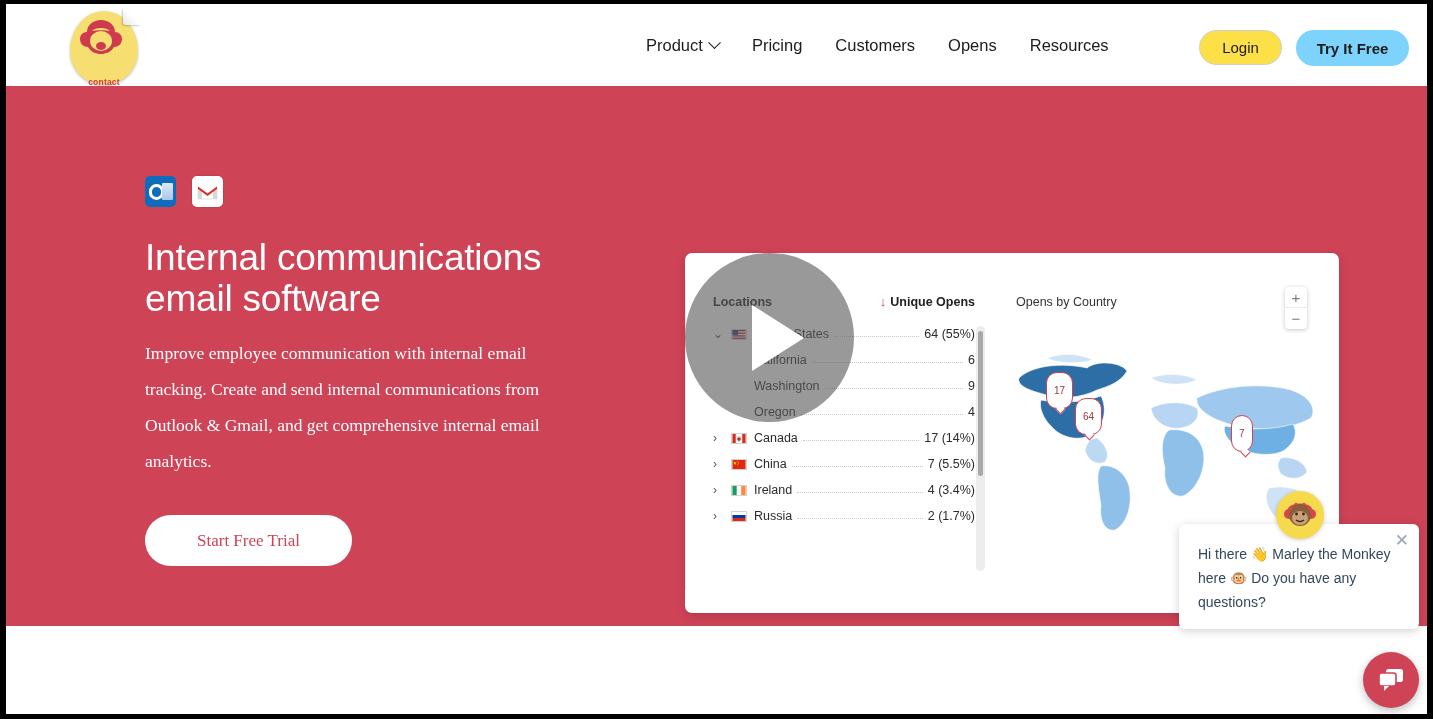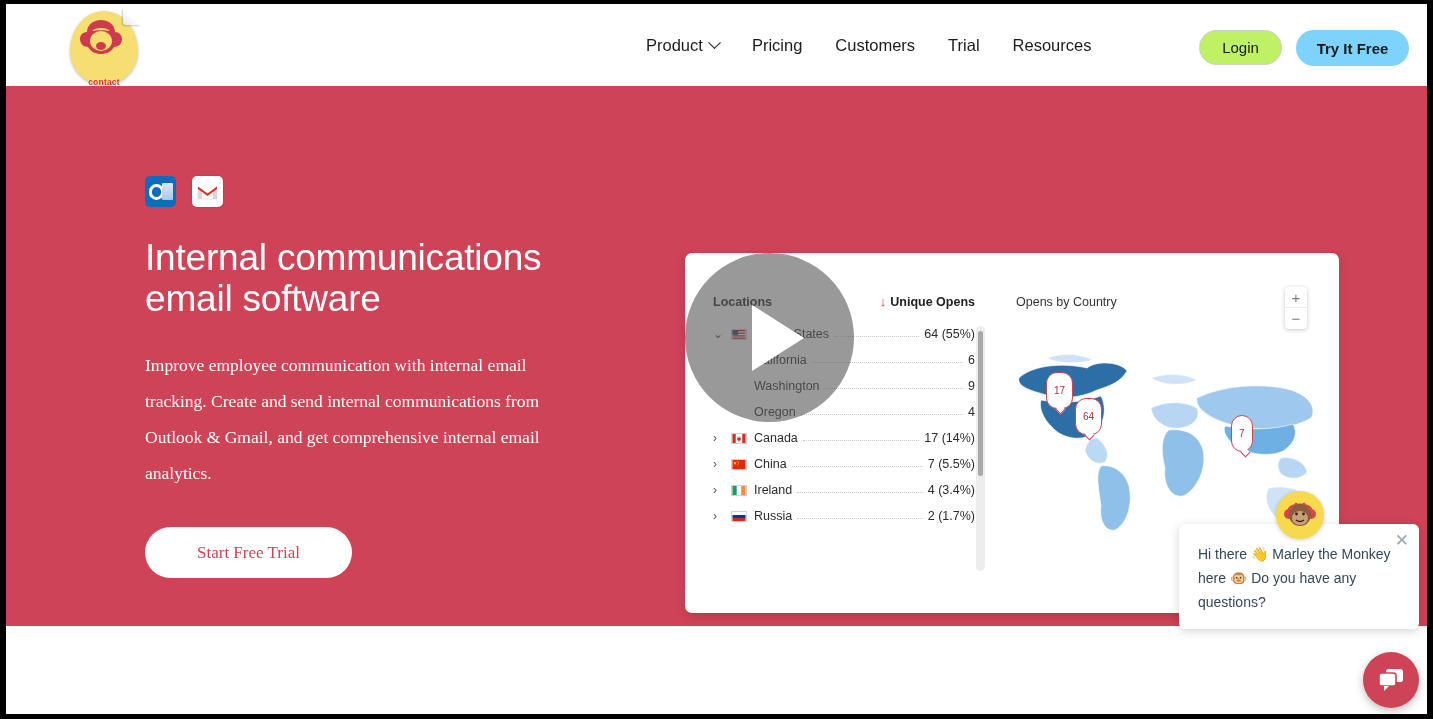--- a/index.html
+++ b/index.html
@@ -44,21 +44,21 @@
 
   .nav { position: absolute; left: 640px; top: 0; height: 82px; display: flex; align-items: center; gap: 33px; }
   .nav-item {
     font-size: 16.5px; color: #1b1b1b; display: flex; align-items: center; gap: 7px;
     cursor: pointer; white-space: nowrap;
   }
   .chev-down { width: 9px; height: 9px; border-right: 1.6px solid #1b1b1b; border-bottom: 1.6px solid #1b1b1b; transform: rotate(45deg) translate(-2px,-2px); }
 
   .btn-login {
     position: absolute; left: 1193px; top: 26px; width: 83px; height: 35px;
-    border: 1px solid #cfcfcf; border-radius: 18px; background: #bef264;
+    border: 1px solid #cfcfcf; border-radius: 18px; background: #fde047;
     font-size: 15px; color: #1b1b1b; cursor: pointer;
     display: flex; align-items: center; justify-content: center;
     font-family: "Liberation Sans", sans-serif;
   }
   .btn-try {
     position: absolute; left: 1290px; top: 26px; width: 113px; height: 36px;
     border: none; border-radius: 19px; background: #7dd3fc;
     font-size: 15px; color: #1b1b1b; font-weight: bold; cursor: pointer;
     display: flex; align-items: center; justify-content: center;
     font-family: "Liberation Sans", sans-serif;
@@ -83,21 +83,21 @@
     position: absolute; right: 3px; top: 7px; width: 11px; height: 17px;
     background: linear-gradient(180deg,#dce9f7 0%, #a8c7e8 100%); border-radius: 1px;
   }
   .icon-gmail {
     width: 31px; height: 31px; border-radius: 5px; background: #fff;
     display: flex; align-items: center; justify-content: center;
     box-shadow: 0 0 0 1px rgba(0,0,0,.06);
   }
   .hero-title {
     color: #fff; font-size: 37px; line-height: 41px; font-weight: normal;
-    letter-spacing: -.2px; margin-bottom: 28px;
+    letter-spacing: -.2px; margin-bottom: 16px;
   }
   .hero-body { color: #fff; font-size: 17.5px; line-height: 36px; width: 425px; font-family: Liberation Serif, serif; }
   .btn-trial {
     margin-top: 36px; width: 207px; height: 51px; border-radius: 26px;
     background: #ffffff; color: #cf4357; border: none; cursor: pointer;
     font-size: 17px; display: flex; align-items: center; justify-content: center;
     font-family: Liberation Serif, serif;
   }
 
   
@@ -210,21 +210,21 @@
         <span>Product</span>
         <span class="chev-down"></span>
       </div>
       <div class="nav-item">
         <span>Pricing</span>
       </div>
       <div class="nav-item">
         <span>Customers</span>
       </div>
       <div class="nav-item">
-        <span>Trial</span>
+        <span>Opens</span>
       </div>
       <div class="nav-item">
         <span>Resources</span>
       </div>
     </nav>
 
     <button class="btn-login">Login</button>
     <button class="btn-try">Try It Free</button>
   </div>
 

